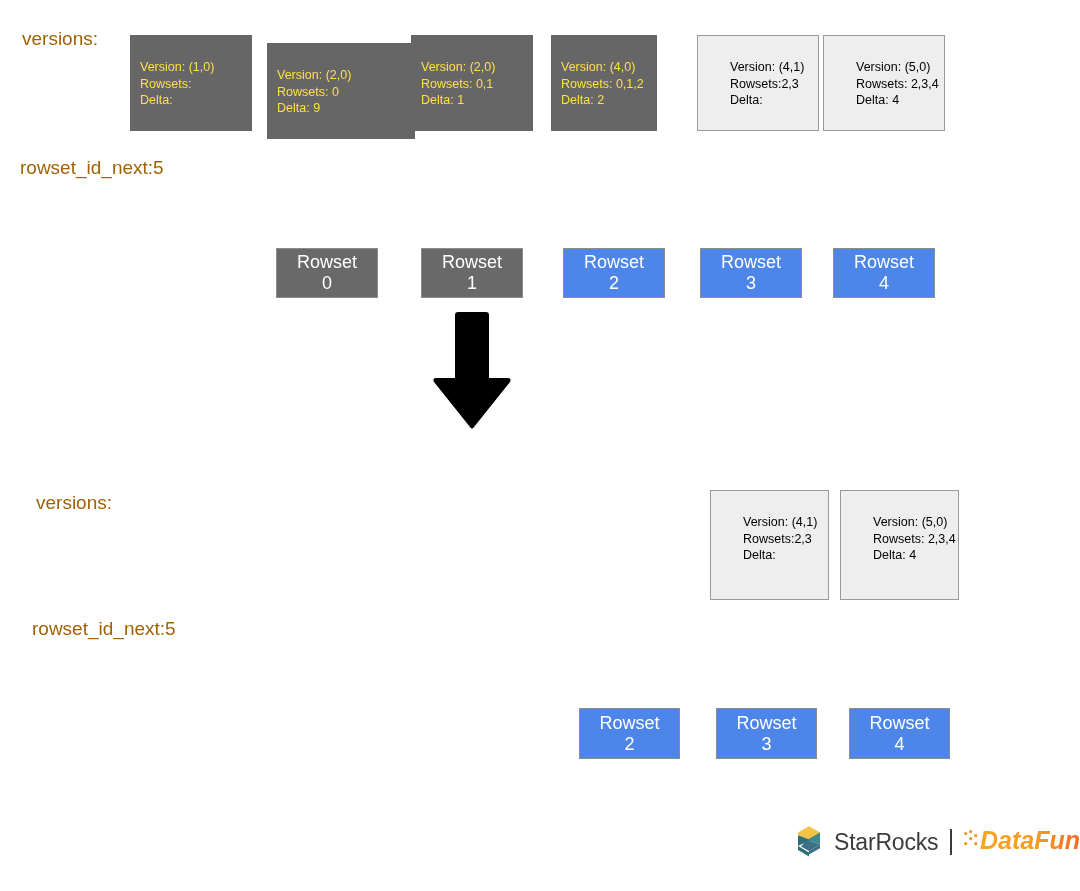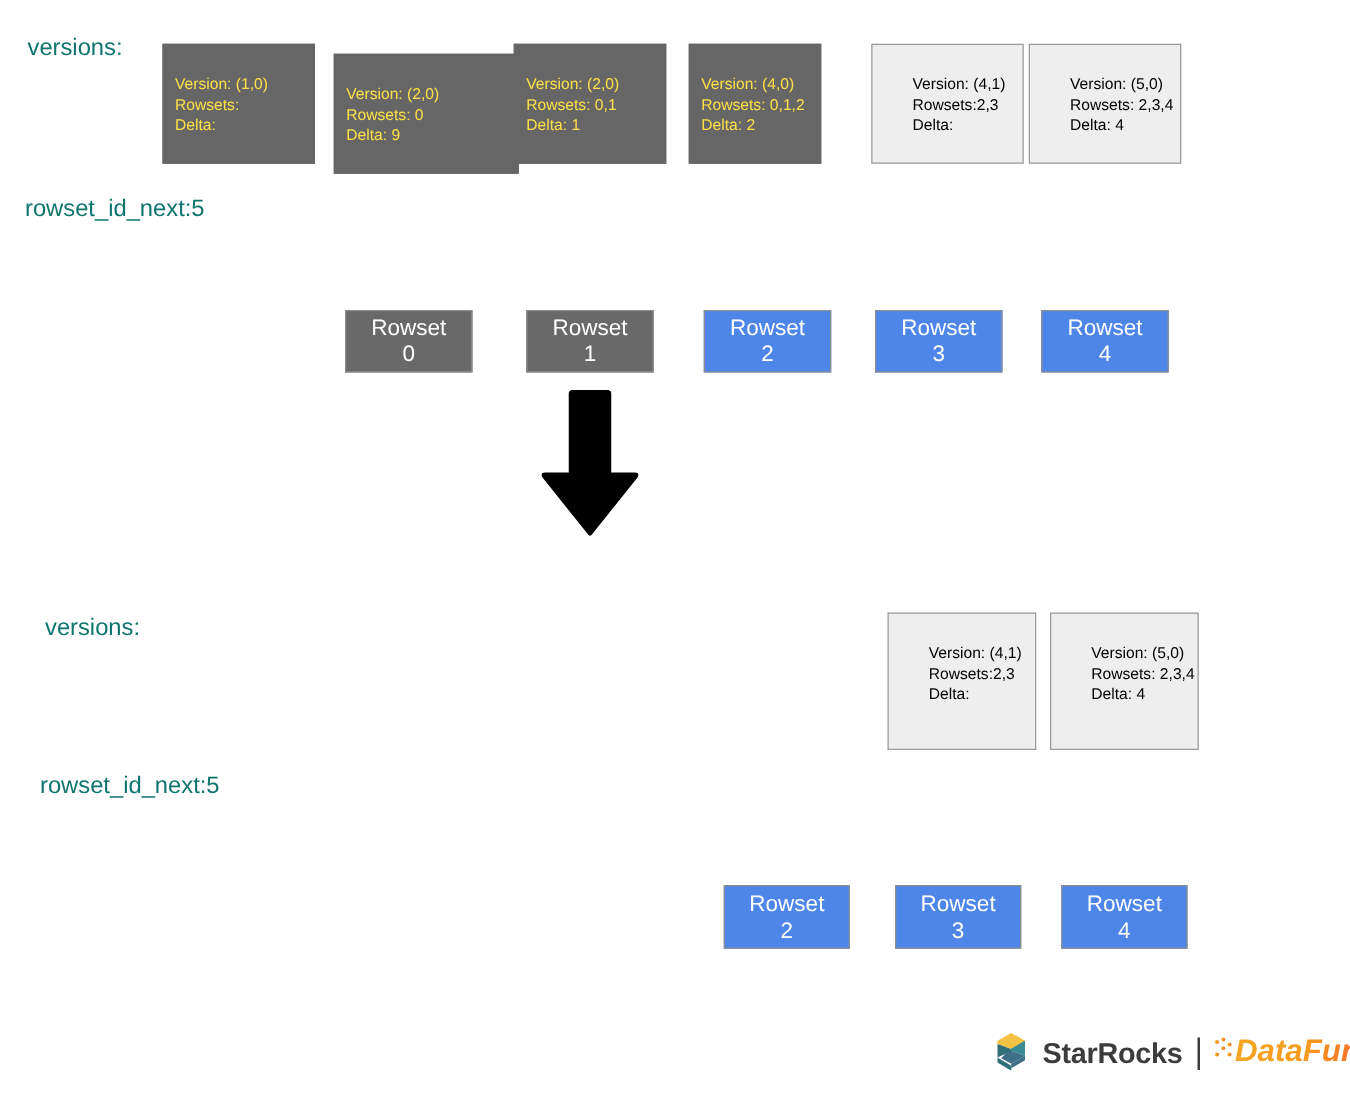--- a/index.html
+++ b/index.html
@@ -21,21 +21,21 @@
     overflow: hidden;
   }
 
   
   .node { position: absolute; box-sizing: border-box; }
 
   
   .label {
     font-size: 19px;
     line-height: 22px;
-    color: #0f766e;
+    color: #a16207;
     white-space: nowrap;
   }
 
   
   .vcard {
     box-sizing: border-box;
     padding: 23px 0 0 9px;
     font-size: 12.5px;
     line-height: 16.5px;
     white-space: pre;
@@ -78,21 +78,21 @@
   
   .footer {
     position: absolute;
     display: flex;
     align-items: center;
     gap: 9px;
   }
   .sr-logo { display: flex; align-items: center; gap: 8px; }
   .sr-word {
     font-size: 23px;
-    font-weight: bold;
+    font-weight: normal;
     letter-spacing: -0.2px;
     color: #3c3c3c;
     font-family: "Liberation Sans", "DejaVu Sans", sans-serif;
   }
   .divider {
     width: 2px;
     height: 26px;
     background: #3c3c3c;
     margin: 0 3px;
   }

